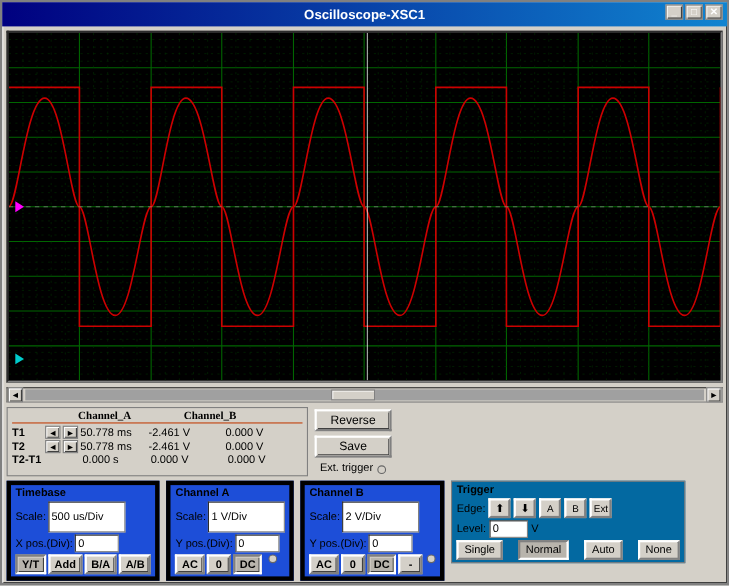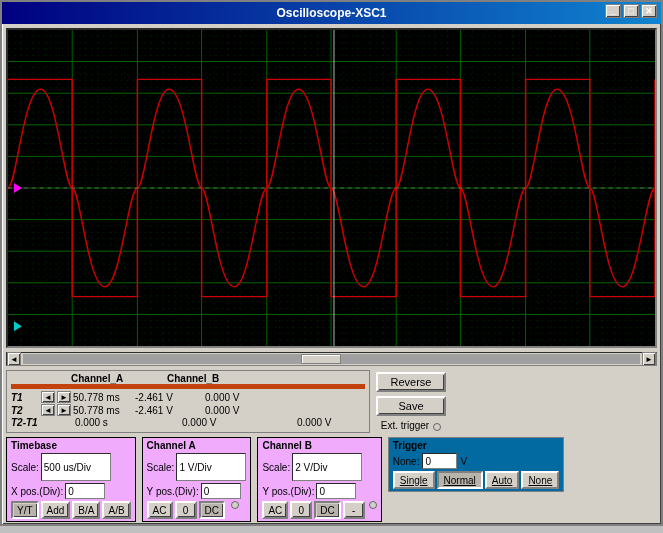--- a/index.html
+++ b/index.html
@@ -117,37 +117,37 @@
       flex: 0 0 auto;
       min-width: 200px;
     }
 
     .measurements-header {
       display: grid;
       grid-template-columns: 60px 70px 70px;
       gap: 0;
       font-size: 10px;
       font-weight: bold;
-      border-bottom: 5px solid #c2410c;
+      border-bottom: 1px solid #c2410c;
       margin-bottom: 2px;
+      font-family: Liberation Serif, serif;
     }
 
     .meas-row {
       display: flex;
       align-items: center;
       gap: 2px;
       margin-bottom: 1px;
     }
 
     .meas-label {
       font-size: 10px;
       font-weight: bold;
       width: 28px;
       flex-shrink: 0;
-      font-style: italic;
     }
 
     .cursor-btn {
       width: 14px;
       height: 12px;
       background: #d4d0c8;
       border: 1px solid #808080;
       box-shadow: inset 1px 1px #fff, inset -1px -1px #404040;
       cursor: pointer;
       font-size: 8px;
@@ -189,23 +189,23 @@
     }
 
     .bottom-controls {
       display: flex;
       padding: 2px 4px;
       gap: 6px;
       align-items: flex-start;
     }
 
     .control-group {
-      border: 1px solid #000000;
+      border: 4px solid #000000;
       padding: 2px 4px;
-      background: #f0abfc;
+      background: #1d4ed8;
     }
 
     .group-title {
       font-size: 10px;
       font-weight: bold;
       margin-bottom: 2px;
     }
 
     .scale-row {
       display: flex;
@@ -245,20 +245,21 @@
       background: #d4d0c8;
       border: 2px solid;
       border-color: #fff #808080 #808080 #fff;
       box-shadow: inset 1px 1px #d4d0c8, inset -1px -1px #404040;
       cursor: pointer;
       font-size: 10px;
       display: flex;
       align-items: center;
       justify-content: center;
       padding: 0 4px;
+      font-weight: bold;
     }
 
     .small-btn.active {
       border-color: #808080 #fff #fff #808080;
       background: #b8b4ac;
     }
 
     .trigger-group {
       border: 1px solid #808080;
       padding: 2px 4px;
@@ -290,23 +291,22 @@
       width: 35px;
       height: 16px;
       border: 1px inset #808080;
       background: white;
       font-size: 10px;
       padding: 0 2px;
     }
 
     .mode-row {
       display: flex;
-      gap: 2px;
+      gap: 14px;
       margin-top: 2px;
-      text-decoration: underline;
     }
 
     .mode-btn {
       height: 18px;
       padding: 0 5px;
       background: #d4d0c8;
       border: 2px solid;
       border-color: #fff #808080 #808080 #fff;
       cursor: pointer;
       font-size: 10px;
@@ -535,21 +535,21 @@
         <div class="meas-values">
           <span>50.778 ms</span>
           <span style="padding-left:2px;">-2.461 V</span>
           <span style="padding-left:2px;">0.000 V</span>
         </div>
       </div>
 
       <div class="meas-row">
         <span class="meas-label" style="font-size:10px;">T2-T1</span>
         <div style="width:28px;"></div>
-        <div class="meas-values" style="margin-left:4px;gap:45px;">
+        <div class="meas-values" style="margin-left:4px;">
           <span>0.000 s</span>
           <span style="padding-left:2px;">0.000 V</span>
           <span style="padding-left:2px;">0.000 V</span>
         </div>
       </div>
     </div>
 
     <div class="reverse-save-area">
       <button class="win-button">Reverse</button>
       <button class="win-button">Save</button>
@@ -613,21 +613,29 @@
         <button class="small-btn">0</button>
         <button class="small-btn active">DC</button>
         <button class="small-btn">-</button>
         <span class="indicator-dot" style="margin-left:2px;"></span>
       </div>
     </div>
 
     <div class="trigger-group">
       <div class="group-title">Trigger</div>
       <div class="trigger-row">
-        <span>None:</span>
+        <span>Edge:</span>
+        <button class="edge-btn" title="Rising edge" style="font-size:10px;">⬆</button>
+        <button class="edge-btn" title="Falling edge" style="font-size:10px;">⬇</button>
+        <button class="edge-btn">A</button>
+        <button class="edge-btn">B</button>
+        <button class="edge-btn" style="font-size:9px;">Ext</button>
+      </div>
+      <div class="trigger-row">
+        <span>Level:</span>
         <input class="level-input" type="text" value="0" style="">
         <span>V</span>
       </div>
       <div class="mode-row">
         <button class="mode-btn">Single</button>
         <button class="mode-btn active">Normal</button>
         <button class="mode-btn">Auto</button>
         <button class="mode-btn">None</button>
       </div>
     </div>

